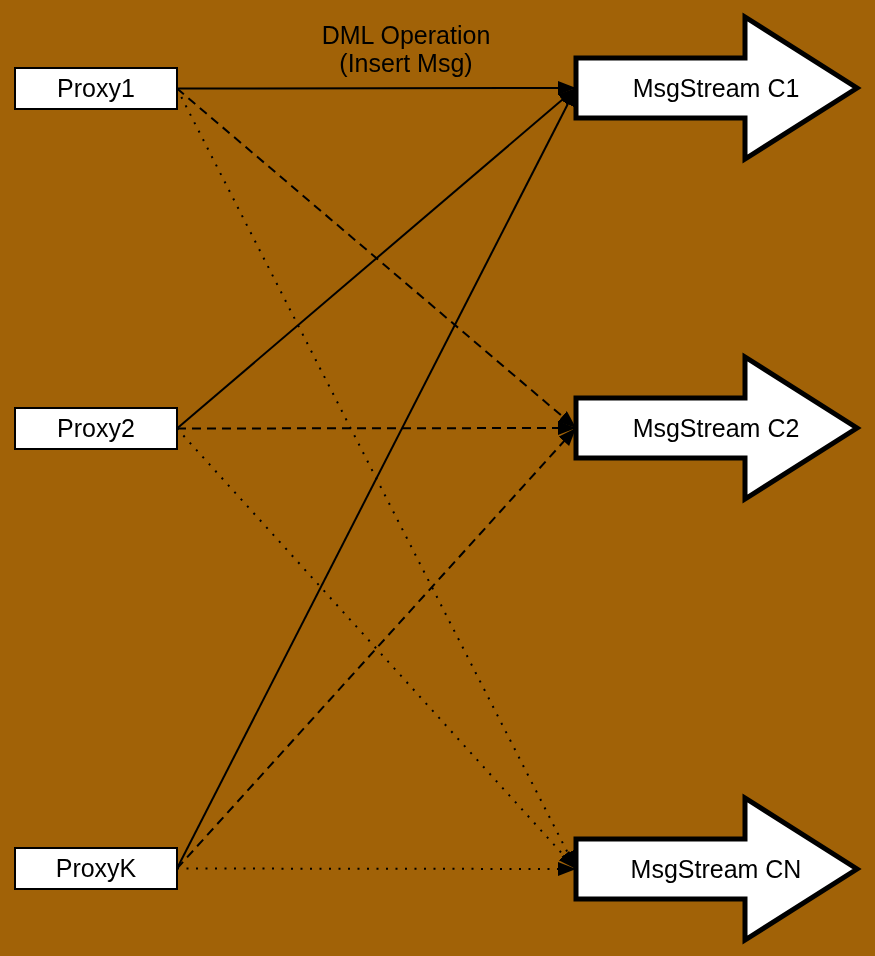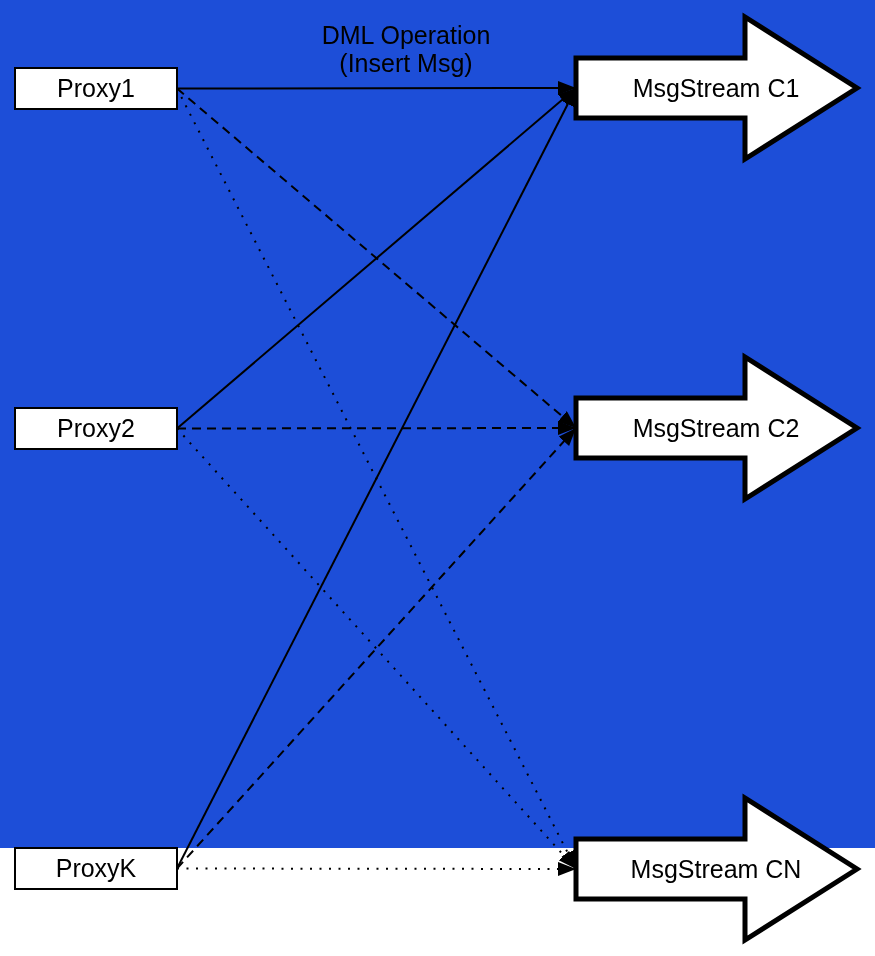--- a/index.html
+++ b/index.html
@@ -9,22 +9,22 @@
   }
   body {
     width: 875px;
     height: 956px;
     overflow: hidden;
     font-family: "Liberation Sans", sans-serif;
   }
   .canvas {
     position: relative;
     width: 875px;
-    height: 848px;
-    background: #1d4ed8;
+    height: 956px;
+    background: #a16207;
   }
   svg text {
     font-family: "Liberation Sans", sans-serif;
     fill: #000000;
   }
   .title-text {
     font-size: 25px;
     text-anchor: middle;
   }
   .node-label {

